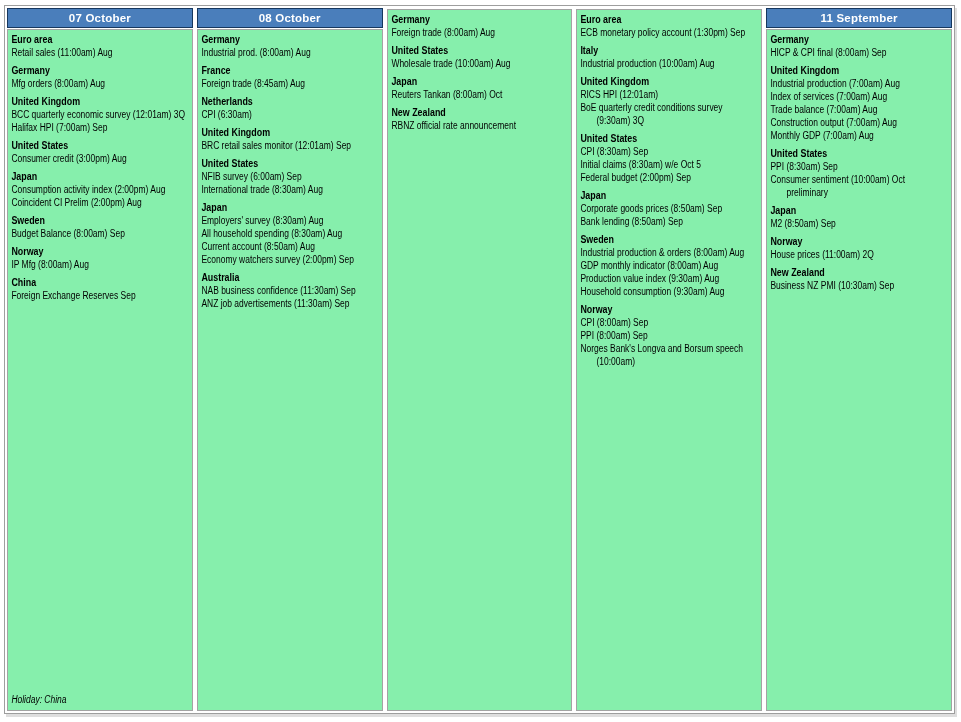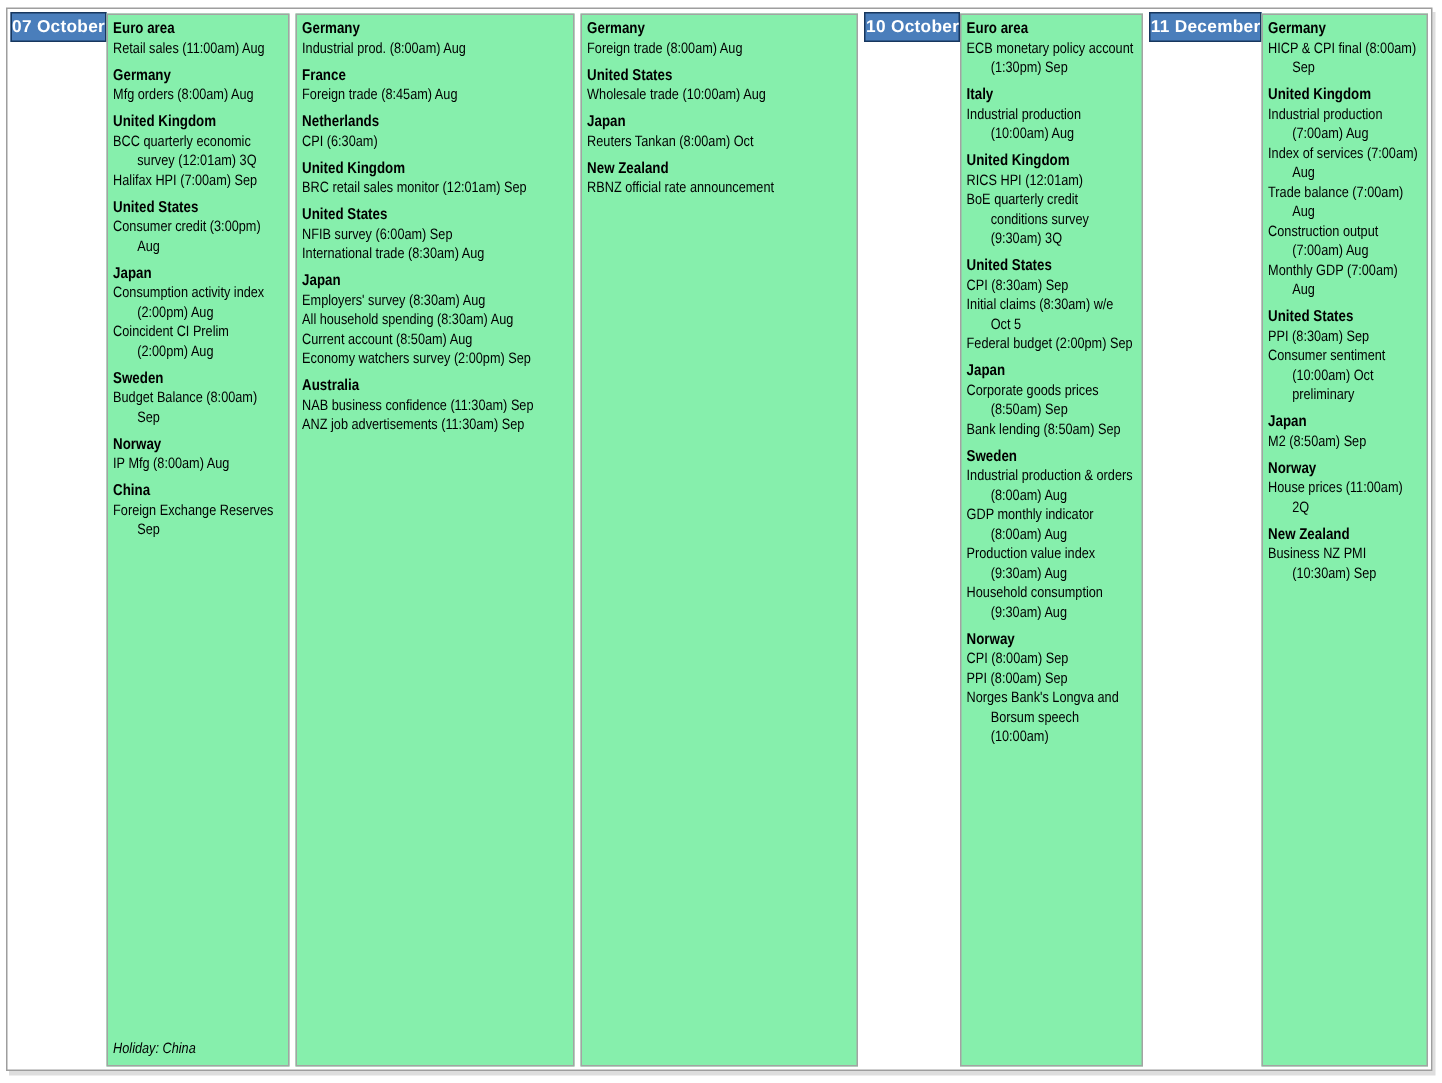--- a/index.html
+++ b/index.html
@@ -21,21 +21,21 @@
     box-shadow: 2px 3px 0 #dedede;
     box-sizing: border-box;
     padding: 2px;
     display: flex;
     gap: 4px;
     background: #ffffff;
   }
   .col {
     flex: 1 1 0;
     display: flex;
-    flex-direction: row;
+    flex-direction: column;
     min-width: 0;
   }
   .col-header {
     height: 18px;
     line-height: 18px;
     background: var(--header-bg, #4a7ebb);
     border: 1px solid var(--header-border, #17375e);
     color: var(--header-text, #ffffff);
     font-size: 11.5px;
     font-weight: bold;
@@ -127,20 +127,21 @@
           </div>
           <div class="group">
             <div class="country">China</div>
             <div class="event">Foreign Exchange Reserves Sep</div>
           </div>
           <div class="footnote">Holiday: China</div>
         </div>
       </div>
     </div>
     <div class="col">
+      <div class="col-header">08 October</div>
       <div class="col-body">
         <div class="col-body-inner">
           <div class="group">
             <div class="country">Germany</div>
             <div class="event">Industrial prod. (8:00am) Aug</div>
           </div>
           <div class="group">
             <div class="country">France</div>
             <div class="event">Foreign trade (8:45am) Aug</div>
           </div>
@@ -188,21 +189,20 @@
             <div class="event">Reuters Tankan (8:00am) Oct</div>
           </div>
           <div class="group">
             <div class="country">New Zealand</div>
             <div class="event">RBNZ official rate announcement</div>
           </div>
         </div>
       </div>
     </div>
     <div class="col">
-      <div class="col-header">10 October</div>
       <div class="col-body">
         <div class="col-body-inner">
           <div class="group">
             <div class="country">Euro area</div>
             <div class="event">ECB monetary policy account (1:30pm) Sep</div>
           </div>
           <div class="group">
             <div class="country">Italy</div>
             <div class="event">Industrial production (10:00am) Aug</div>
           </div>
@@ -232,21 +232,21 @@
           <div class="group">
             <div class="country">Norway</div>
             <div class="event">CPI (8:00am) Sep</div>
             <div class="event">PPI (8:00am) Sep</div>
             <div class="event">Norges Bank's Longva and Borsum speech (10:00am)</div>
           </div>
         </div>
       </div>
     </div>
     <div class="col">
-      <div class="col-header">11 December</div>
+      <div class="col-header">11 September</div>
       <div class="col-body">
         <div class="col-body-inner">
           <div class="group">
             <div class="country">Germany</div>
             <div class="event">HICP &amp; CPI final (8:00am) Sep</div>
           </div>
           <div class="group">
             <div class="country">United Kingdom</div>
             <div class="event">Industrial production (7:00am) Aug</div>
             <div class="event">Index of services (7:00am) Aug</div>

